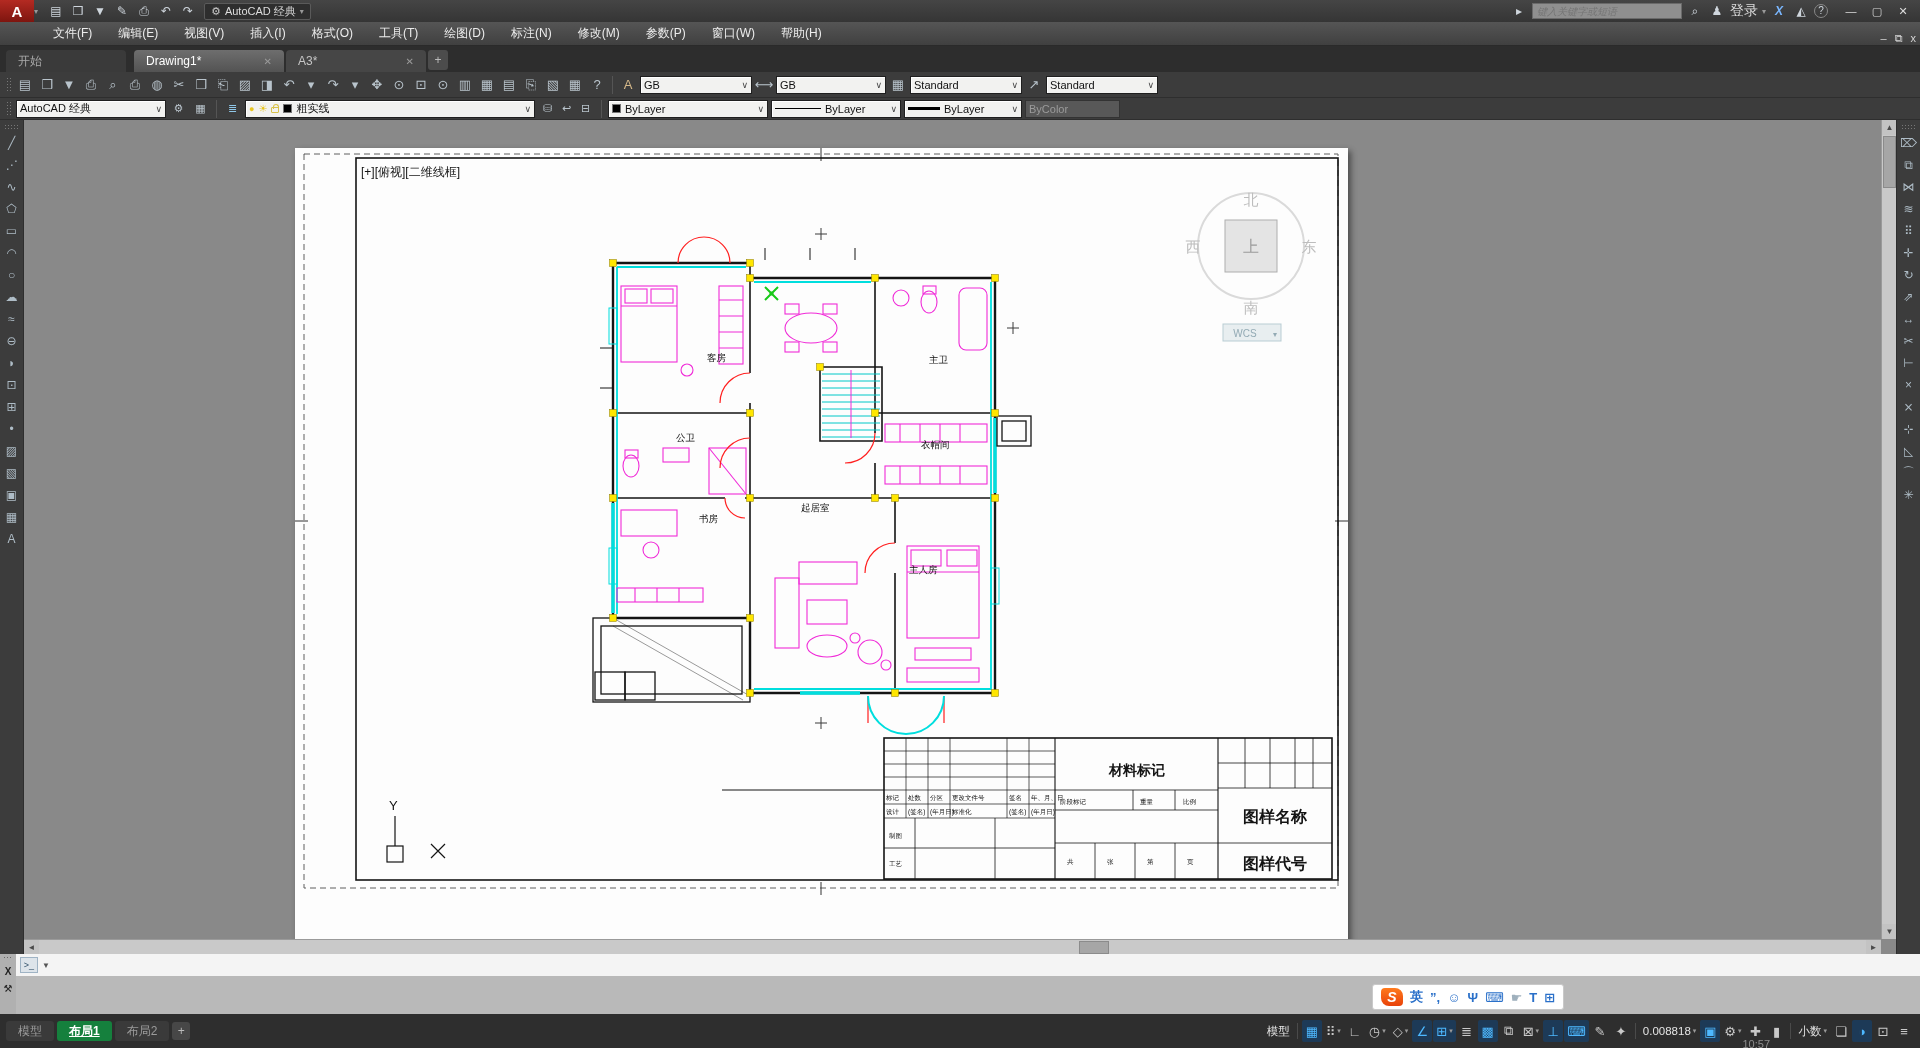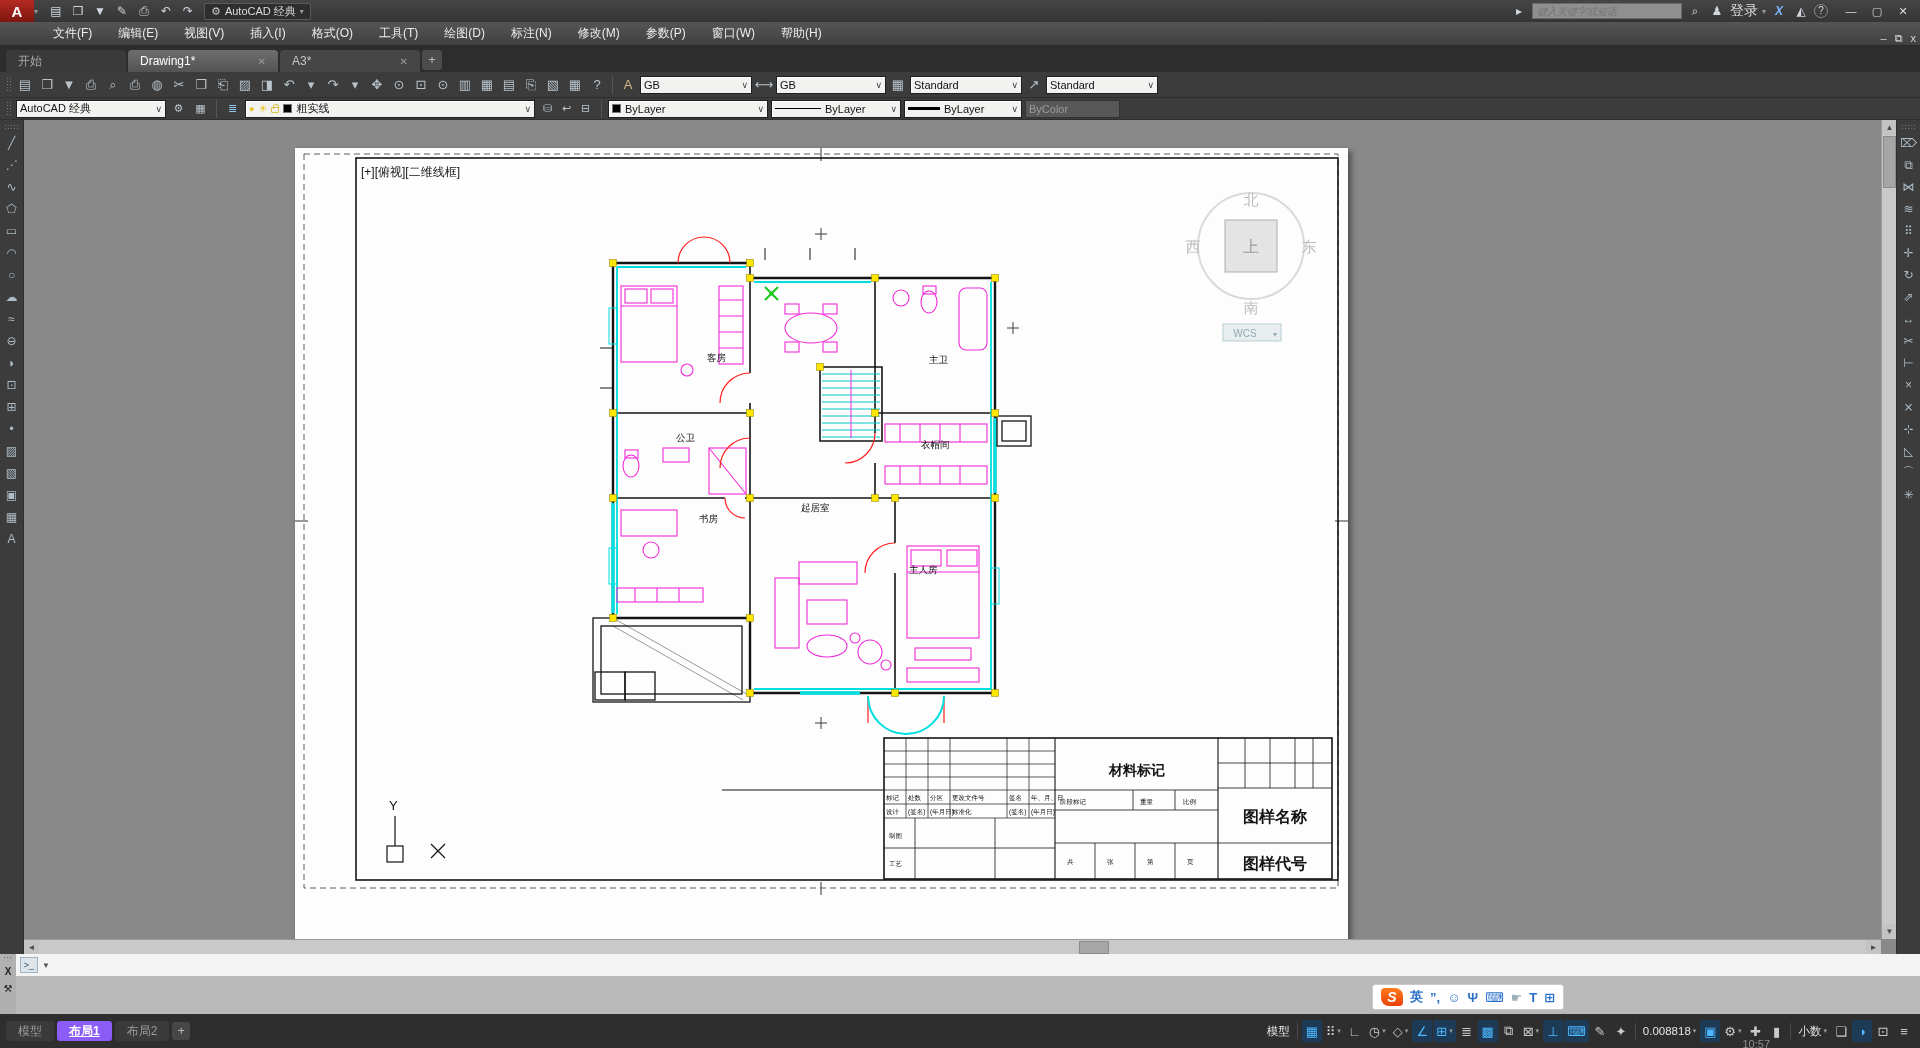--- a/index.html
+++ b/index.html
@@ -22,21 +22,21 @@
 
   
   #menubar { height:24px; background:linear-gradient(#555,#404040); display:flex; align-items:flex-end; padding-left:40px; border-bottom:1px solid #2a2a2a; position:relative; }
   #menubar .mitem { padding:0 13px; line-height:24px; color:#ececec; font-size:12px; }
   .doc-btns { position:absolute; right:4px; display:flex; gap:8px; color:#d5d5d5; font-size:11px; }
 
   
   #filetabs { height:26px; background:#2d2d2d; display:flex; align-items:flex-end; padding-left:6px; gap:2px; }
   .ftab { height:22px; display:flex; align-items:center; gap:10px; padding:0 12px; border-radius:4px 4px 0 0; font-size:12px; }
   .ftab.start { background:#3a3a3a; color:#a9a9a9; width:120px; }
-  .ftab.active { background:linear-gradient(#6e6e6e,#535353); color:#fff; width:150px; }
+  .ftab.active { background:linear-gradient(#6e6e6e,#535353); color:#fff; width:150px;margin-left:6px; }
   .ftab.idle { background:#464646; color:#c6c6c6; width:140px; }
   .ftab .x { margin-left:auto; color:#9a9a9a; font-size:10px; }
   .ftab-add { width:20px; height:20px; border-radius:3px; background:#4c4c4c; color:#bbb; display:flex; align-items:center; justify-content:center; margin-bottom:2px; }
 
   
   #tb1 { height:26px; background:#3c3c3c; display:flex; align-items:center; gap:1px; padding-left:4px; border-bottom:1px solid #2e2e2e; }
   #tb2 { height:22px; background:#3c3c3c; display:flex; align-items:center; gap:3px; padding-left:4px; border-bottom:1px solid #2e2e2e; }
   .tbtn { width:22px; height:22px; display:flex; align-items:center; justify-content:center; color:#b9c4cc; font-size:13px; border-radius:2px; }
   .tbtn.small { width:19px; height:18px; font-size:11px; }
   .tsep { width:1px; height:18px; background:#2a2a2a; border-right:1px solid #555; margin:0 3px; }
@@ -81,21 +81,21 @@
   #cmd-field { flex:1; border:none; outline:none; background:transparent; font-style:italic; color:#8a8a8a; font-size:12.5px; }
 
   
   #ime { position:absolute; left:1372px; top:984px; height:26px; background:#fff; border:1px solid #c9c9c9; border-radius:3px; display:flex; align-items:center; gap:7px; padding:0 8px; z-index:20; }
   .ime-s { width:22px; height:18px; background:linear-gradient(#ff7a1c,#e8420a); border-radius:4px 8px 4px 8px; color:#fff; font-weight:bold; font-style:italic; font-size:14px; display:flex; align-items:center; justify-content:center; }
   #ime .ii { color:#2a70c9; font-size:13px; font-weight:bold; }
 
   
   #status { height:34px; background:#2e2e2e; display:flex; align-items:center; padding:0 6px; position:relative; }
   .ltab { height:20px; padding:0 12px; display:flex; align-items:center; border-radius:3px; margin-right:3px; font-size:12px; color:#9b9b9b; background:#3a3a3a; }
-  .ltab.active { background:#8b5cf6; color:#fff; font-weight:bold;text-decoration:underline; }
+  .ltab.active { background:#15803d; color:#fff; font-weight:bold;text-decoration:underline; }
   .ltab-add { width:18px; height:18px; border-radius:3px; background:#474747; color:#bbb; display:flex; align-items:center; justify-content:center; }
   .st-right { margin-left:auto; display:flex; align-items:center; gap:1px; }
   .sbtn { min-width:20px; height:22px; padding:0 3px; display:flex; align-items:center; justify-content:center; color:#c9c9c9; font-size:13px; border-radius:2px; position:relative; }
   .sbtn.on { color:#4db8ff; background:#1d3document0; background:#1d3a57; }
   .sbtn.dd:after { content:"▾"; font-size:7px; color:#9a9a9a; margin-left:2px; }
   .sbtn.txt { font-size:11.5px; color:#e3e3e3; }
   .st-sep { width:1px; height:16px; background:#4a4a4a; margin:0 3px; }
   .st-time { position:absolute; right:150px; bottom:-2px; color:#8d8d8d; font-size:11px; }
 
   svg text { font-family:"Liberation Sans","DejaVu Sans",sans-serif; }

